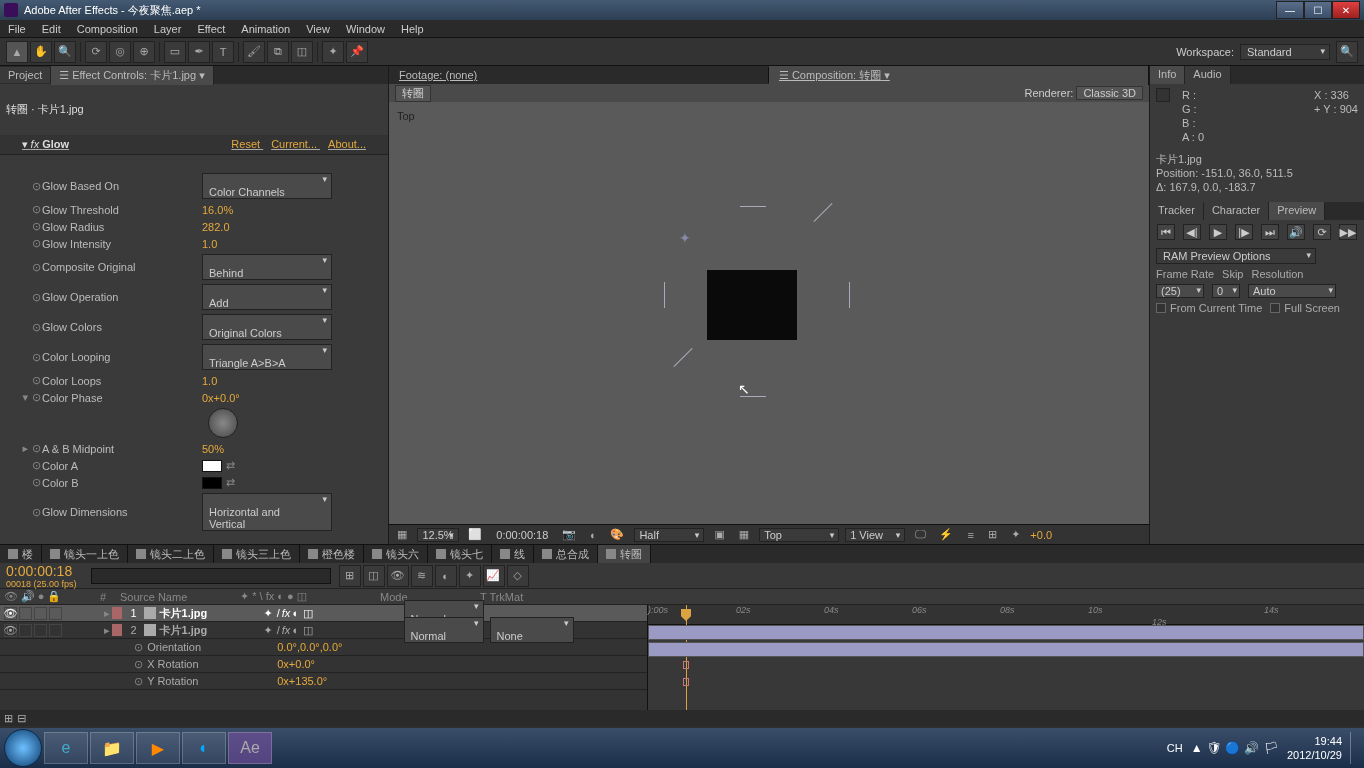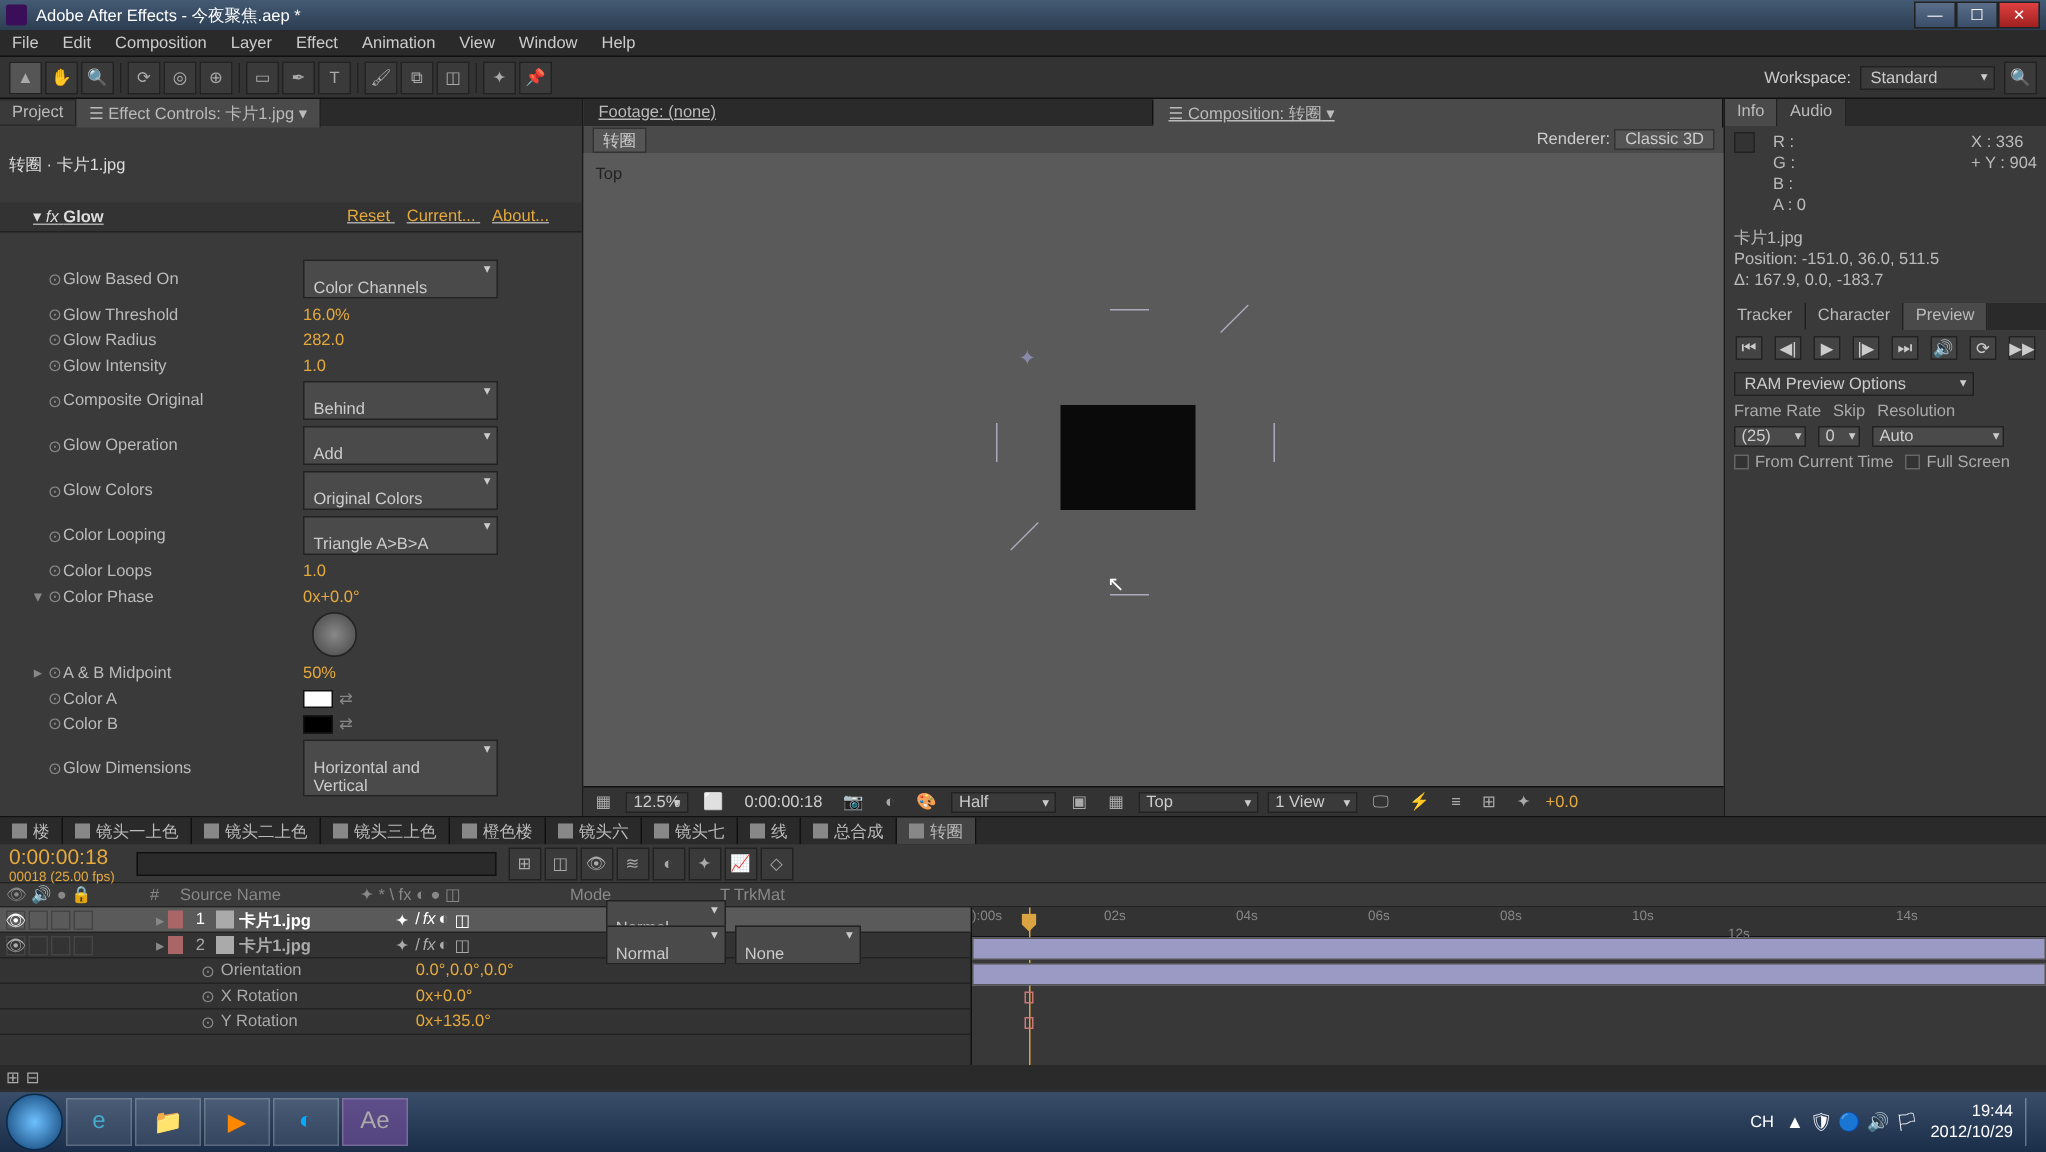--- a/index.html
+++ b/index.html
@@ -85,21 +85,21 @@
 .tl-row.sel { background: #5a5a5a; color: #fff; }
 .tl-vis { width: 100px; display: flex; gap: 2px; }
 .tl-vis span { width: 13px; height: 13px; border: 1px solid #444; display: flex; align-items: center; justify-content: center; }
 .tl-num { width: 20px; text-align: center; }
 .tl-source { width: 120px; display: flex; align-items: center; gap: 4px; }
 .src-icon { width: 12px; height: 12px; background: #aaa; }
 .tl-switches { width: 140px; display: flex; gap: 2px; }
 .tl-mode { display: flex; gap: 6px; align-items: center; }
 .tl-right { flex: 1; position: relative; background: #383838; }
 .ruler { height: 20px; background: #333; border-bottom: 1px solid #111; display: flex; position: relative; }
-.ruler-tick { position: absolute; font-size: 9px; color: #888; }
+.ruler-tick { position: absolute; font-size: 9px; color: #888; font-style: italic; }
 .cti { position: absolute; top: 0; bottom: 0; width: 1px; background: #d9a441; left: 38px; }
 .cti-head { position: absolute; top: 4px; left: 33px; width: 10px; height: 12px; background: #d9a441; clip-path: polygon(0 0, 100% 0, 100% 60%, 50% 100%, 0 60%); }
 .bar { position: absolute; height: 15px; background: #9a9ac4; border: 1px solid #555; left: 0; right: 0; }
 .taskbar { position: absolute; bottom: 0; left: 0; right: 0; height: 40px; background: linear-gradient(#3a4e6a, #1a2e4a); display: flex; align-items: center; justify-content: space-between; padding: 0 4px; }
 .tb-left { display: flex; gap: 2px; align-items: center; }
 .start-orb { width: 38px; height: 38px; border-radius: 50%; background: radial-gradient(#6ec0ff, #0a3a6a); border: 1px solid #0a2a4a; }
 .tb-app { width: 44px; height: 32px; background: rgba(255,255,255,0.1); border: 1px solid rgba(255,255,255,0.2); display: flex; align-items: center; justify-content: center; font-size: 16px; }
 .tb-right { display: flex; align-items: center; gap: 8px; color: #fff; }
 .tray { display: flex; gap: 4px; align-items: center; }
 .tray span { font-size: 12px; }

